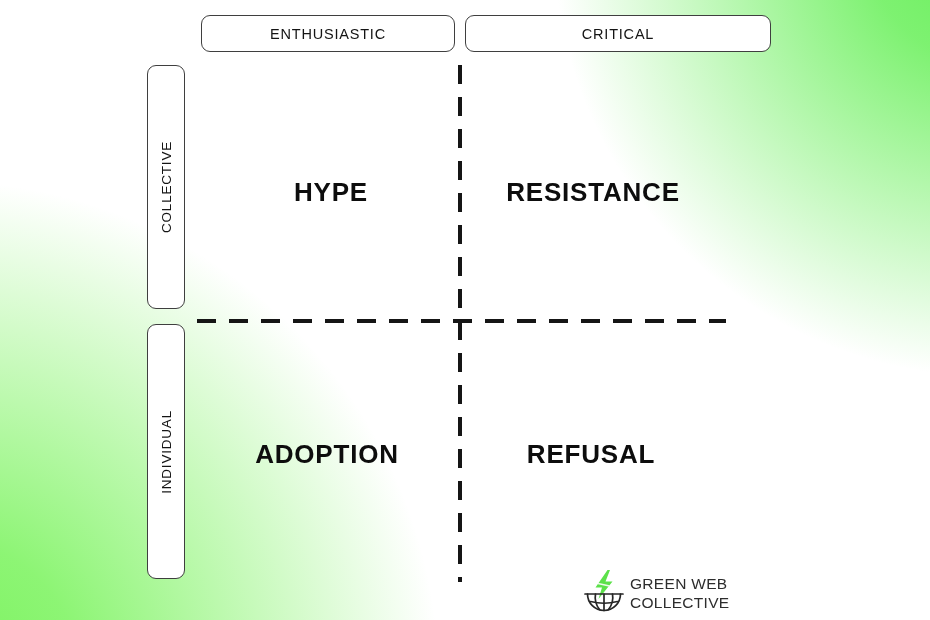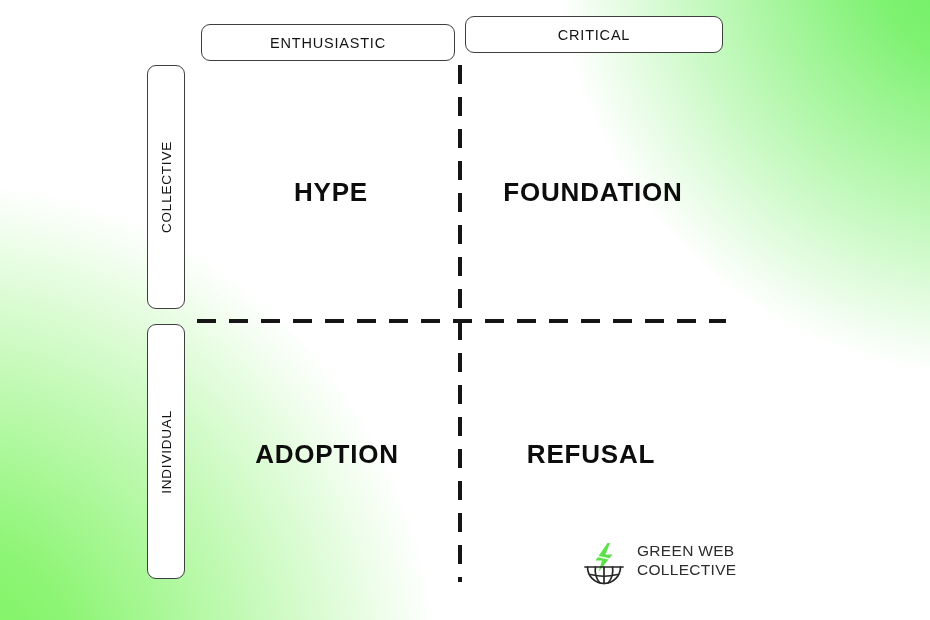--- a/index.html
+++ b/index.html
@@ -25,35 +25,34 @@
     display: flex;
     align-items: center;
     justify-content: center;
     color: #141414;
     box-sizing: border-box;
   }
   .axis-box.top {
     height: 37px;
     font-size: 14.5px;
     letter-spacing: 0.8px;
-    margin-top: 9px;
   }
   .axis-box.side {
     width: 38px;
     font-size: 13.5px;
     letter-spacing: 0.8px;
   }
   .vtext {
     writing-mode: vertical-rl;
     transform: rotate(180deg);
     white-space: nowrap;
   }
 
   #box-enthusiastic { left: 201px; top: 15px;  width: 254px; }
-  #box-critical     { left: 465px; top: 7px;  width: 258px; }
+  #box-critical     { left: 465px; top: 15px;  width: 306px; }
   #box-collective   { left: 147px; top: 65px;  height: 244px; }
   #box-individual   { left: 147px; top: 324px; height: 255px; }
 
   
   .dash-v {
     position: absolute;
     left: 458px; top: 65px;
     width: 4px; height: 517px;
     background: repeating-linear-gradient(to bottom, #151515 0 19px, transparent 19px 32px);
   }
@@ -75,24 +74,24 @@
     white-space: nowrap;
   }
   #quad-hype       { left: 331px; top: 192px; }
   #quad-resistance { left: 593px; top: 192px; }
   #quad-adoption   { left: 327px; top: 454px; }
   #quad-refusal    { left: 591px; top: 454px; }
 
   
   .logo {
     position: absolute;
-    left: 583px; top: 542px;
+    left: 583px; top: 569px;
     display: flex;
-    align-items: flex-start;
-    gap: 12px;
+    align-items: flex-end;
+    gap: 5px;
   }
   .logo-text {
     font-size: 15.5px;
     line-height: 1.22;
     letter-spacing: 0.3px;
     color: #2d2d2d;
     font-weight: 500;
     white-space: nowrap;
   }
 </style>
@@ -112,21 +111,21 @@
     <span class="vtext">COLLECTIVE</span>
   </div>
   <div class="axis-box side" id="box-individual">
     <span class="vtext">INDIVIDUAL</span>
   </div>
 
   <div class="dash-v"></div>
   <div class="dash-h"></div>
 
   <div class="quad-title" id="quad-hype">HYPE</div>
-  <div class="quad-title" id="quad-resistance">FOUNDATION</div>
+  <div class="quad-title" id="quad-resistance">RESISTANCE</div>
   <div class="quad-title" id="quad-adoption">ADOPTION</div>
   <div class="quad-title" id="quad-refusal">REFUSAL</div>
 
   <div class="logo">
     <span style="display:inline-block; line-height:0;">
       <svg width="42" height="44" viewBox="0 0 42 44" fill="none" xmlns="http://www.w3.org/2000/svg">
 
         <path d="M24.5 1 L12.5 18.5 L19 18.5 L15.5 30 L29.5 12.5 L22.5 12.5 L27 1 Z" fill="#5ce14a"></path>
         <path d="M15 14.5 L26.5 17" stroke="#eef9ec" stroke-width="1.6"></path>
 

